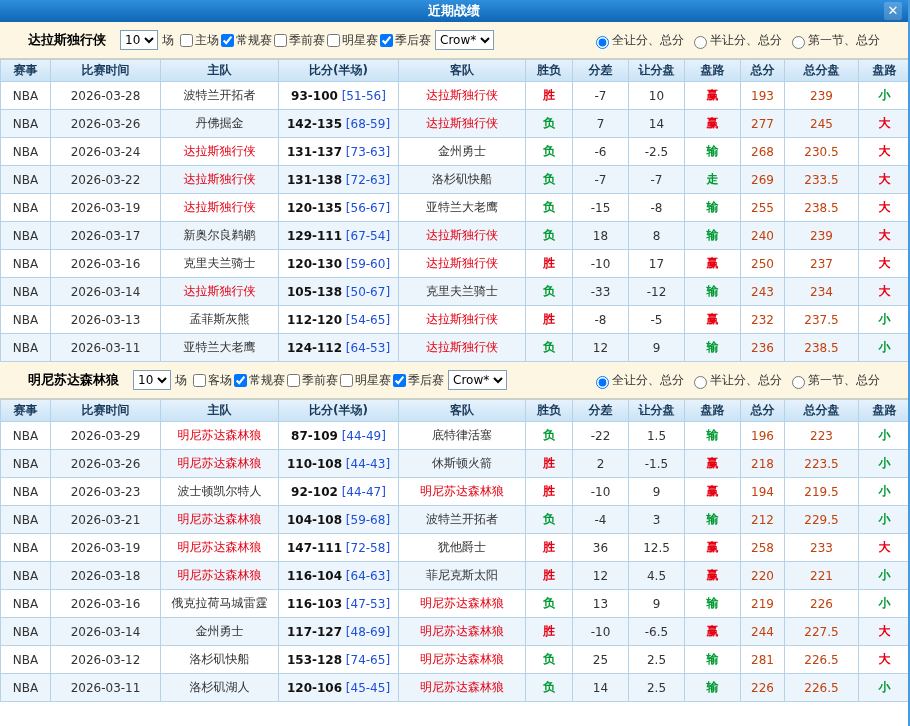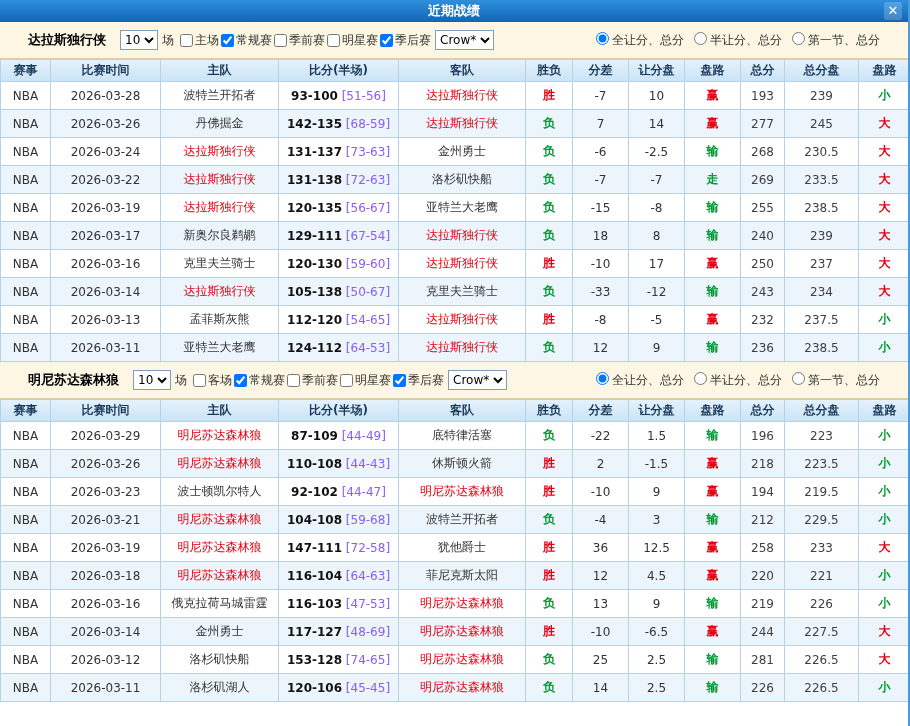--- a/index.html
+++ b/index.html
@@ -59,21 +59,21 @@
   }
   .cbs { display: inline-flex; align-items: flex-start; }
   .cb { display: inline-flex; align-items: center; cursor: pointer; color:#333; }
   .cb input { margin: 0 2px; width: 13px; height: 13px; }
   .radios {
     margin-left: auto;
     margin-right: 18px;
     display: flex;
     gap: 10px;
   }
-  .rd { display: inline-flex; align-items: flex-start; cursor: pointer; color:#333; }
+  .rd { display: inline-flex; align-items: flex-end; cursor: pointer; color:#333; }
   .rd input { margin: 0 3px 0 0; width: 13px; height: 13px; }
   table {
     width: 910px;
     border-collapse: collapse;
     table-layout: fixed;
   }
   th, td {
     border: 1px solid #b6d2e8;
     text-align: center;
     padding: 0;
@@ -82,24 +82,24 @@
     font-size: 12px;
   }
   thead tr {
     height: 22px;
     background: linear-gradient(#e6f2fc, #c9e3f6);
   }
   th { font-weight: bold; color: #1a3a5c; }
   tbody tr { height: 28px; background: #fff; }
   tbody tr:nth-child(even) { background: #edf5fc; }
   td b { color: #111; font-weight: bold; }
-  .half { color: #8b5cf6; }
+  .half { color: #1d4ed8; }
   .c-r { color: #e60012; }
   .c-g { color: #009933; }
-  .c-b { color: #404040; }
+  .c-b { color: #c2410c; }
   .bold { font-weight: bold; }
   .summary {
     height: 27px;
     line-height: 27px;
     text-align: center;
     color: #e60012;
     background: #fff;
     border-bottom: 1px solid #b6d2e8;
   }
 </style>

